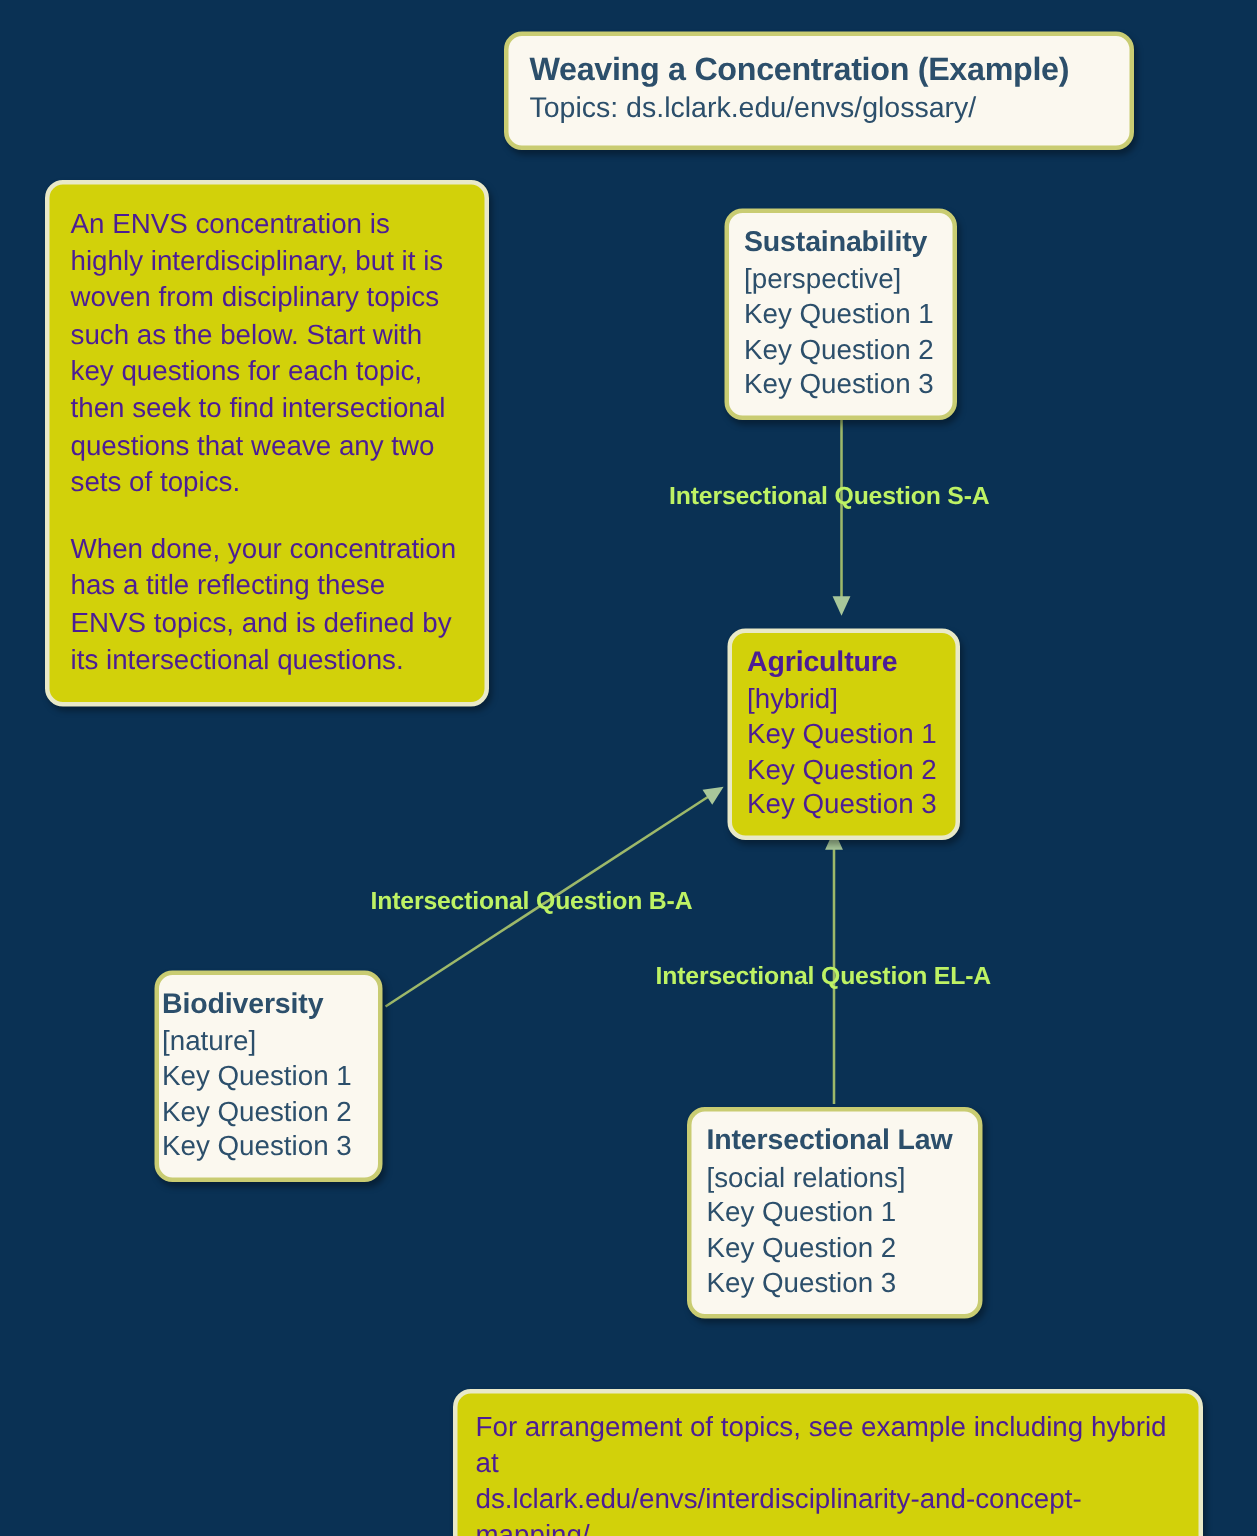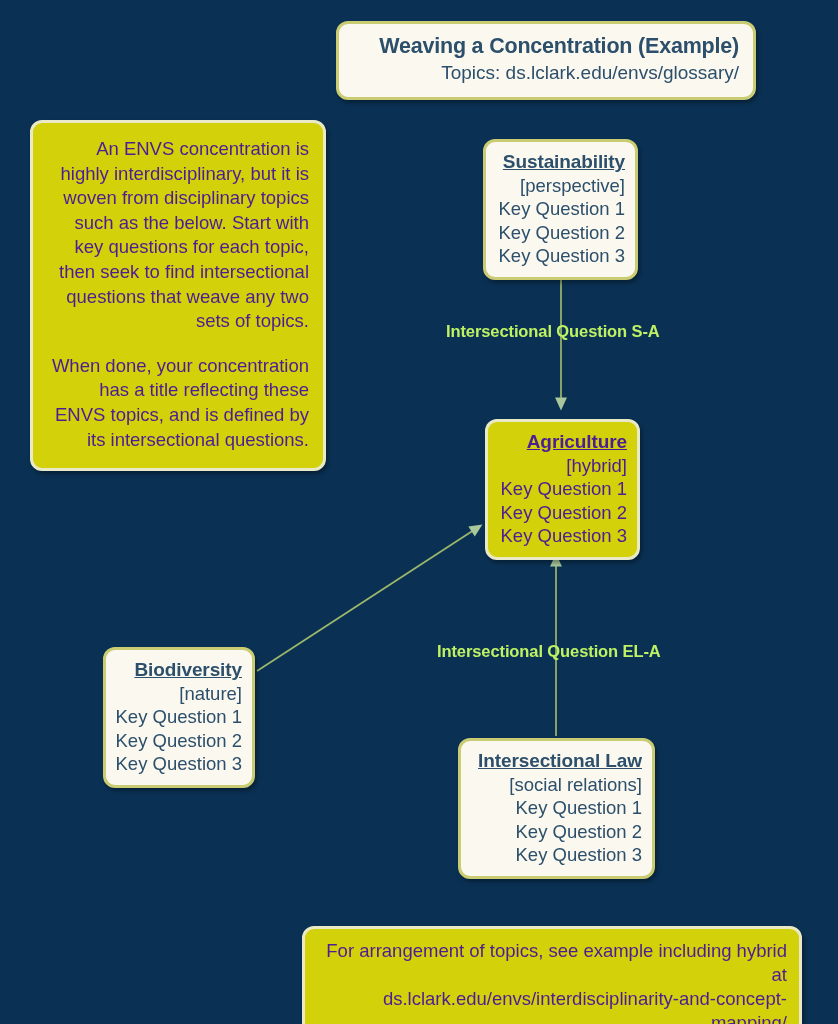--- a/index.html
+++ b/index.html
@@ -27,21 +27,21 @@
     pointer-events: none;
   }
 
   
   .card {
     position: absolute;
     border-radius: 12px;
     border: 3px solid #c9cc72;
     background: #fbf8ef;
     box-shadow: 2px 3px 4px rgba(0,0,0,0.35);
-    text-align: right;
+    text-align: left;
     color: #2c4f6b;
     line-height: 1.26;
   }
   .card.yellow {
     background: #d2d10a;
     border-color: #e9e9c8;
     color: #4c1d95;
   }
 
   
@@ -73,21 +73,20 @@
     line-height: 1.33;
   }
   #instructions-card p { margin: 0; }
   #instructions-card p + p { margin-top: 20px; }
 
   
   .node .node-title {
     font-size: 19px;
     font-weight: bold;
     letter-spacing: -0.1px;
-    text-decoration: underline;
   }
   .node .node-kind {
     font-size: 18.5px;
   }
   .node .node-q {
     font-size: 18.5px;
   }
   #node-sustainability {
     left: 483px; top: 139px;
     width: 155px;
@@ -193,20 +192,21 @@
 
   <div class="card node" id="node-environmental-law">
     <div class="node-title">Intersectional Law</div>
     <div class="node-kind">[social relations]</div>
     <div class="node-q">Key Question 1</div>
     <div class="node-q">Key Question 2</div>
     <div class="node-q">Key Question 3</div>
   </div>
 
   <div class="edge-label" id="label-s-a">Intersectional Question S-A</div>
+  <div class="edge-label" id="label-b-a">Intersectional Question B-A</div>
   <div class="edge-label" id="label-el-a">Intersectional Question EL-A</div>
 
   <div class="card yellow" id="footer-card">
     <div>For arrangement of topics, see example including hybrid at</div>
     <div>ds.lclark.edu/envs/interdisciplinarity-and-concept-mapping/</div>
   </div>
 
 </div>
 
 </body></html>

